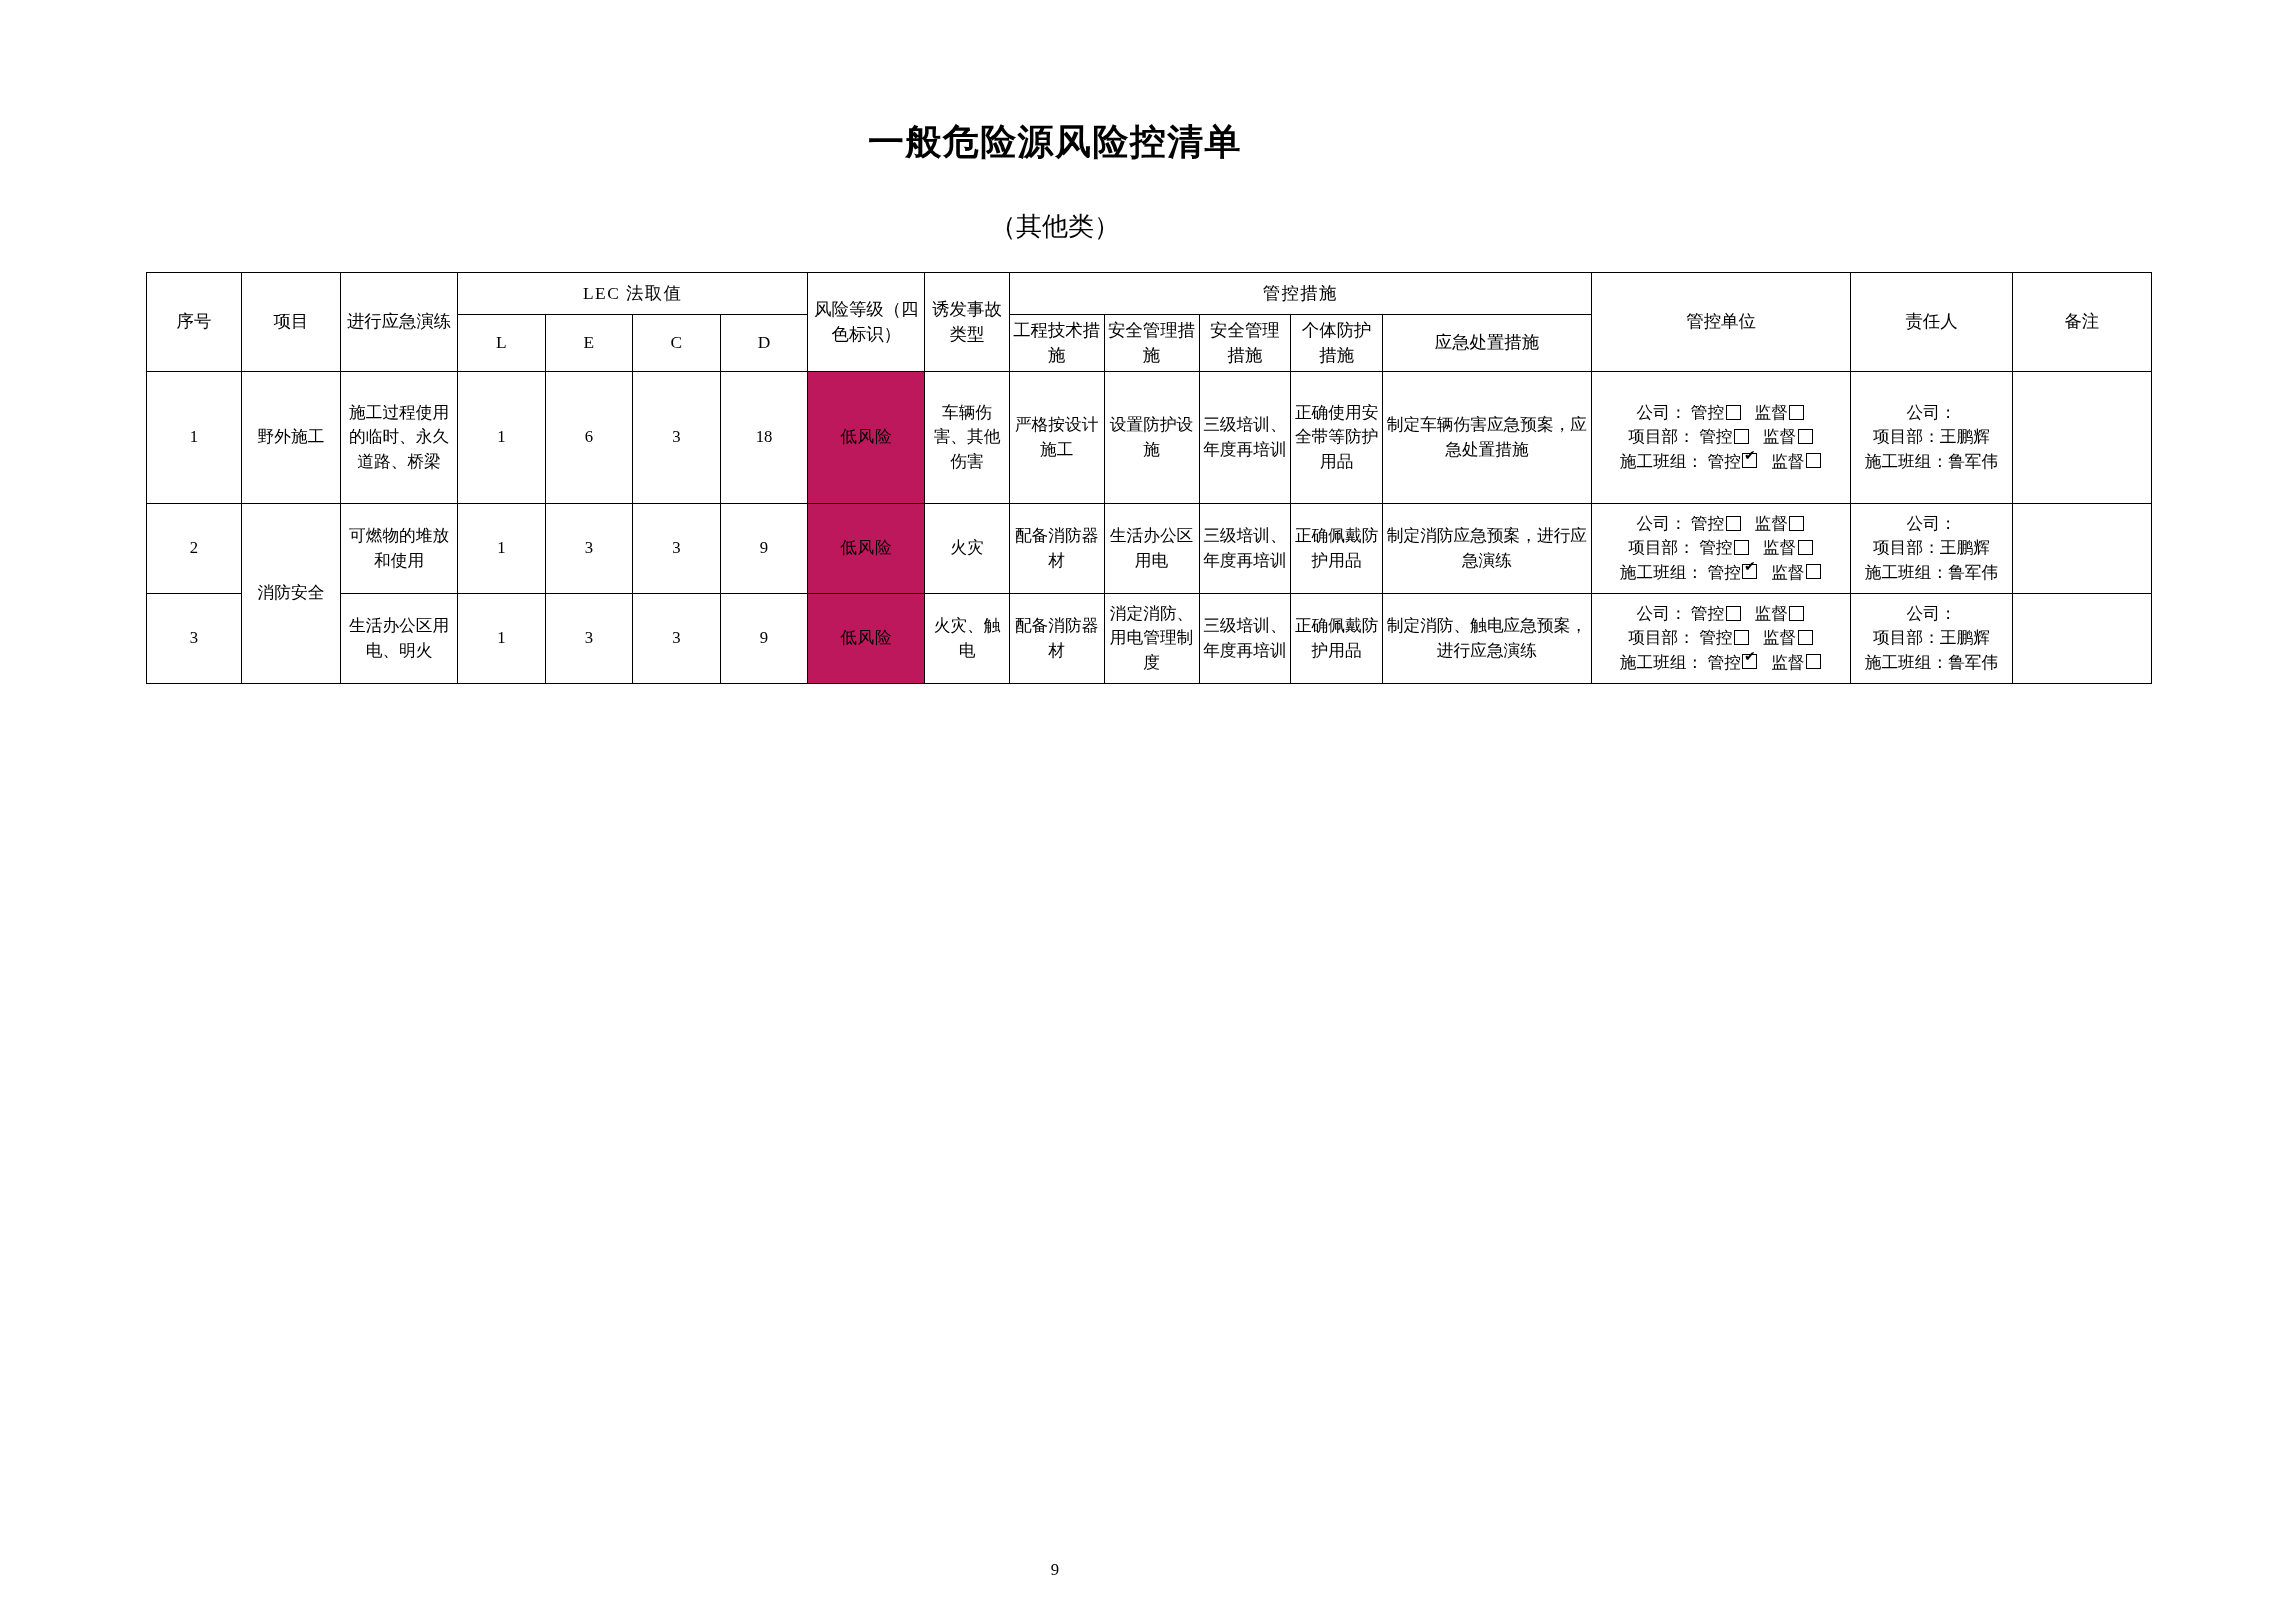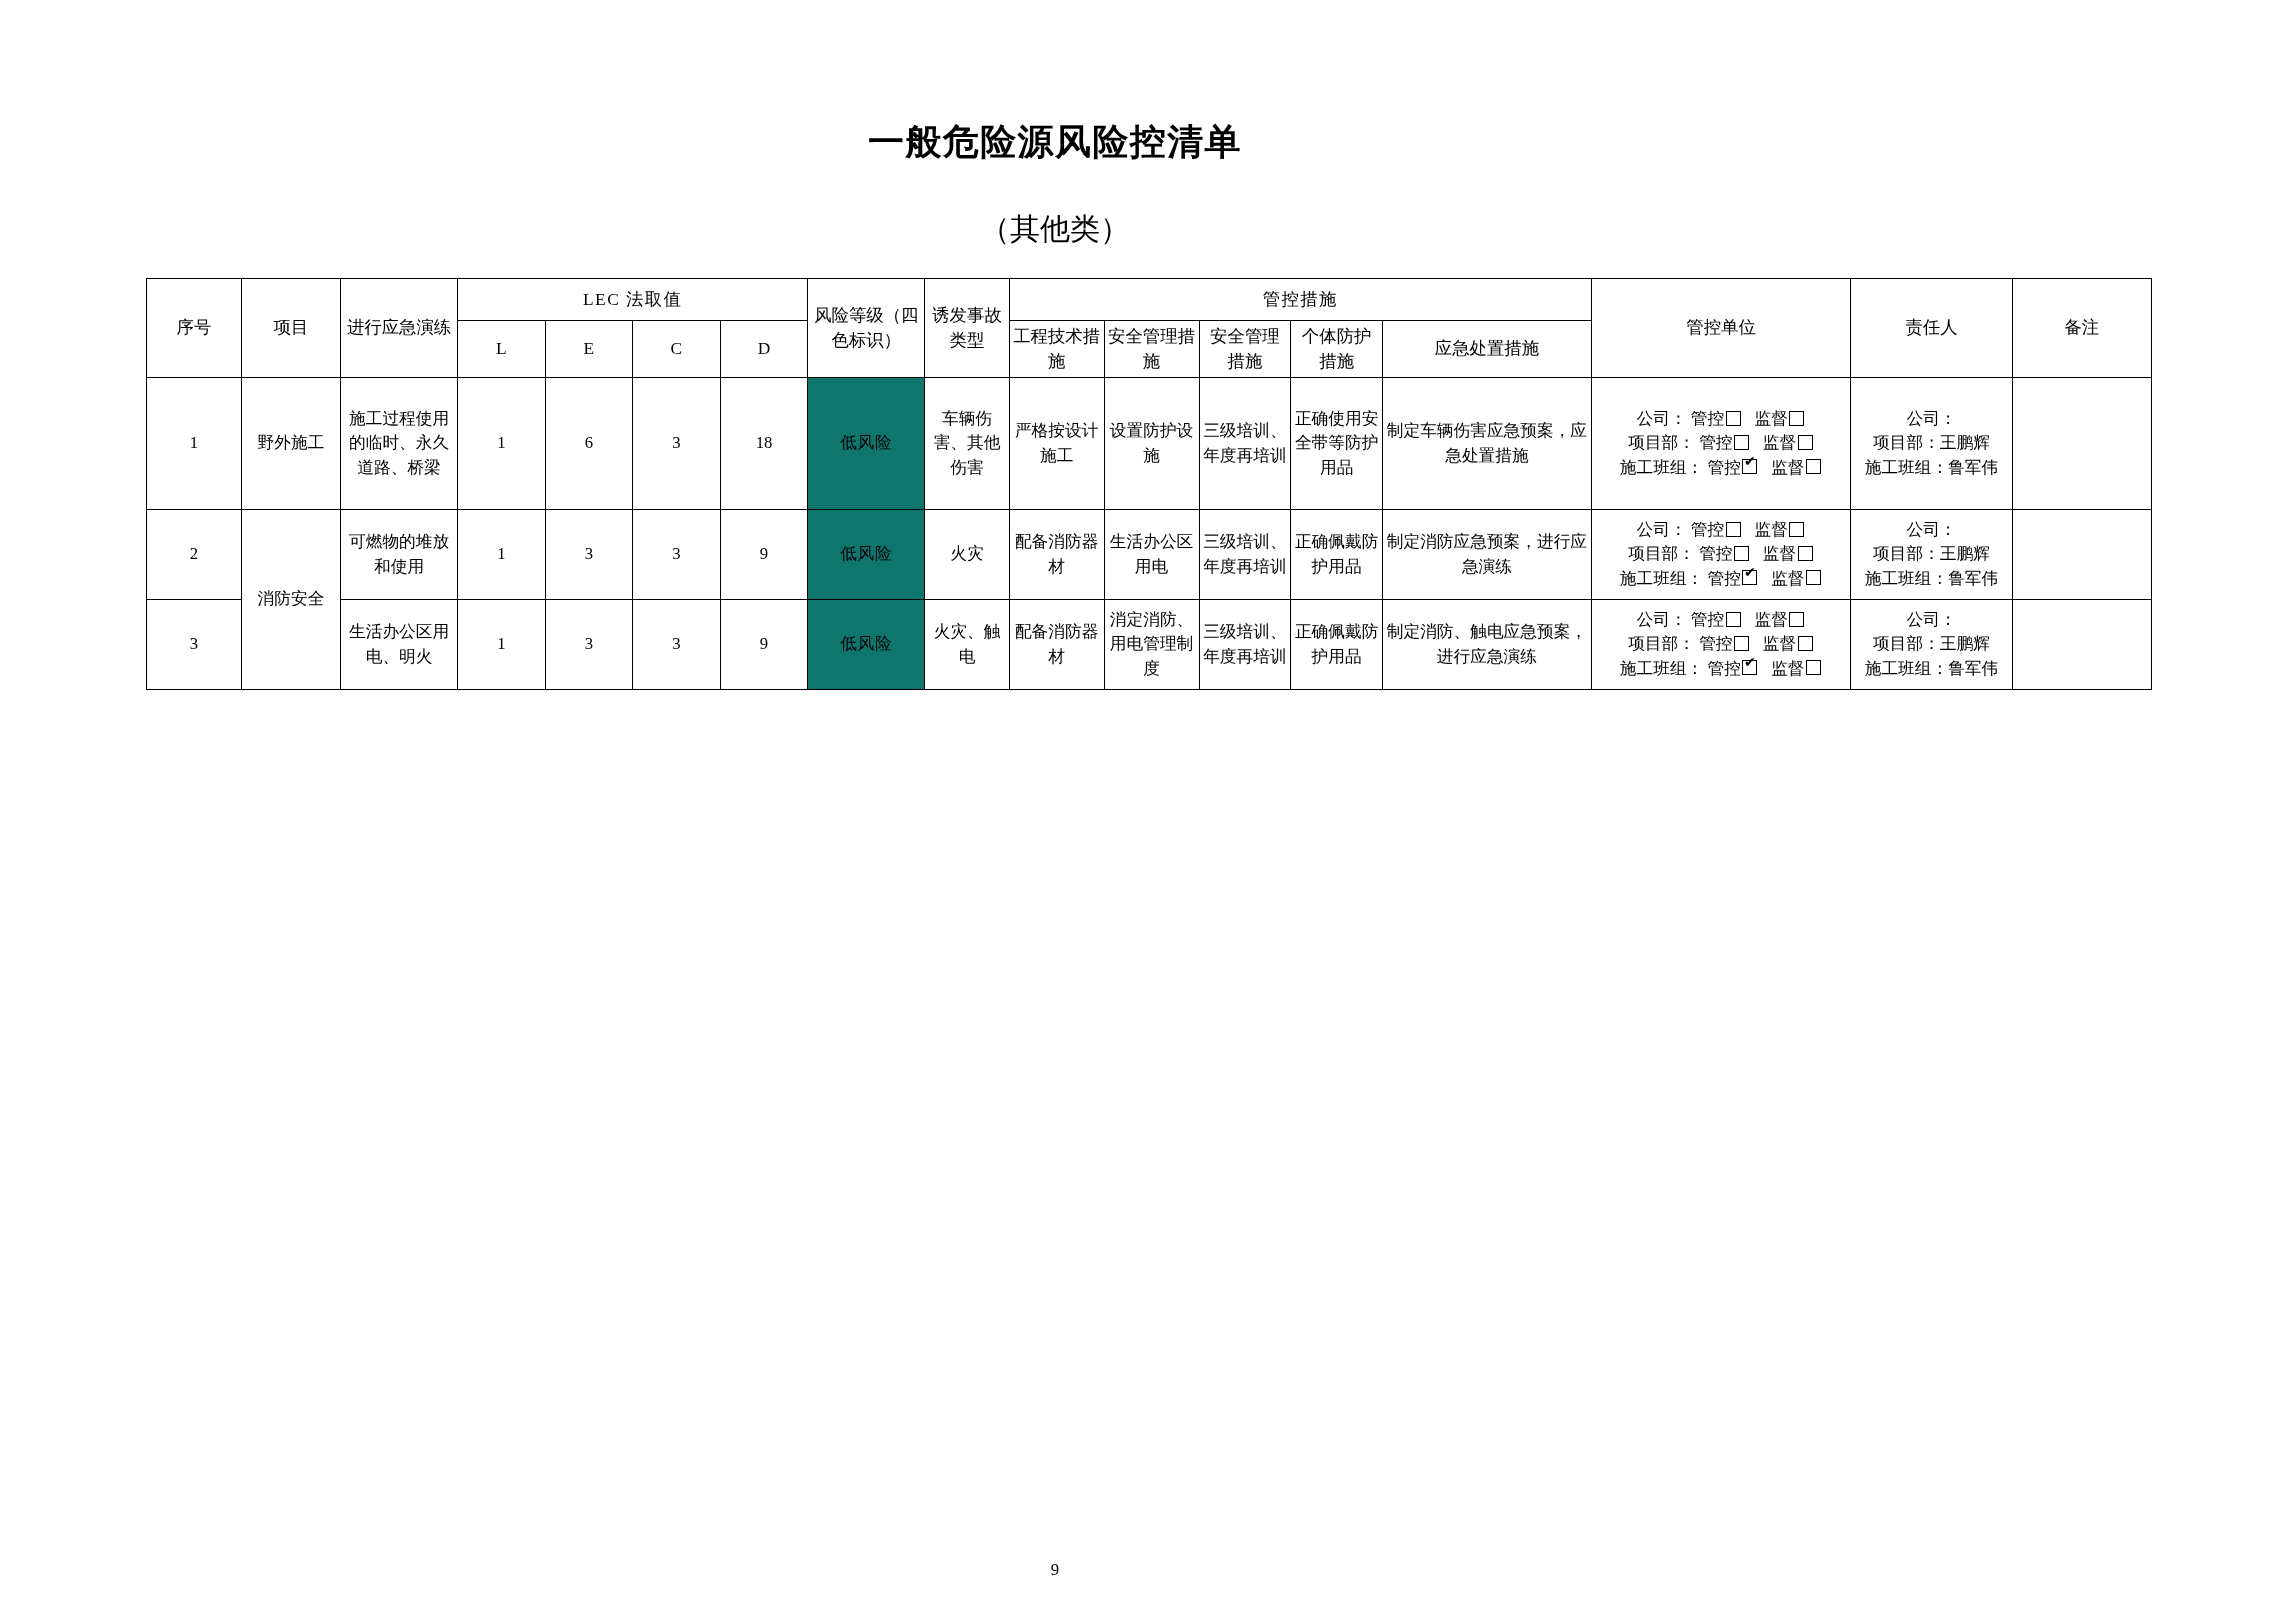--- a/index.html
+++ b/index.html
@@ -25,21 +25,21 @@
     text-align: center;
     font-family: "Liberation Sans", "DejaVu Sans", sans-serif;
     font-weight: bold;
     font-size: 36px;
     letter-spacing: 1.4px;
     margin: 35px 0 0 0;
   }
   .doc-subtitle {
     text-align: center;
     font-family: "Liberation Serif", "DejaVu Serif", serif;
-    font-size: 30px;
+    font-size: 26px;
     margin: 42px 0 28px 0;
   }
   table.risk {
     border-collapse: collapse;
     table-layout: fixed;
     width: 2006px;
     margin: 0 auto;
   }
   table.risk td, table.risk th {
     border: 1px solid #000000;
@@ -51,21 +51,21 @@
     font-weight: normal;
     word-wrap: break-word;
     overflow-wrap: break-word;
   }
   table.risk thead td {
     font-size: 17.4px;
   }
   .hdr-tall { height: 42px; }
   .cell-sm { font-size: 16px; }
   .risk-cell {
-    background: #0f766e;
+    background: #be185d;
     font-size: 17.4px;
     letter-spacing: 0.7px;
   }
   .unit-cell {
     text-align: left;
     font-size: 14.6px;
     line-height: 1.6;
     padding-left: 7px;
     white-space: nowrap;
   }

